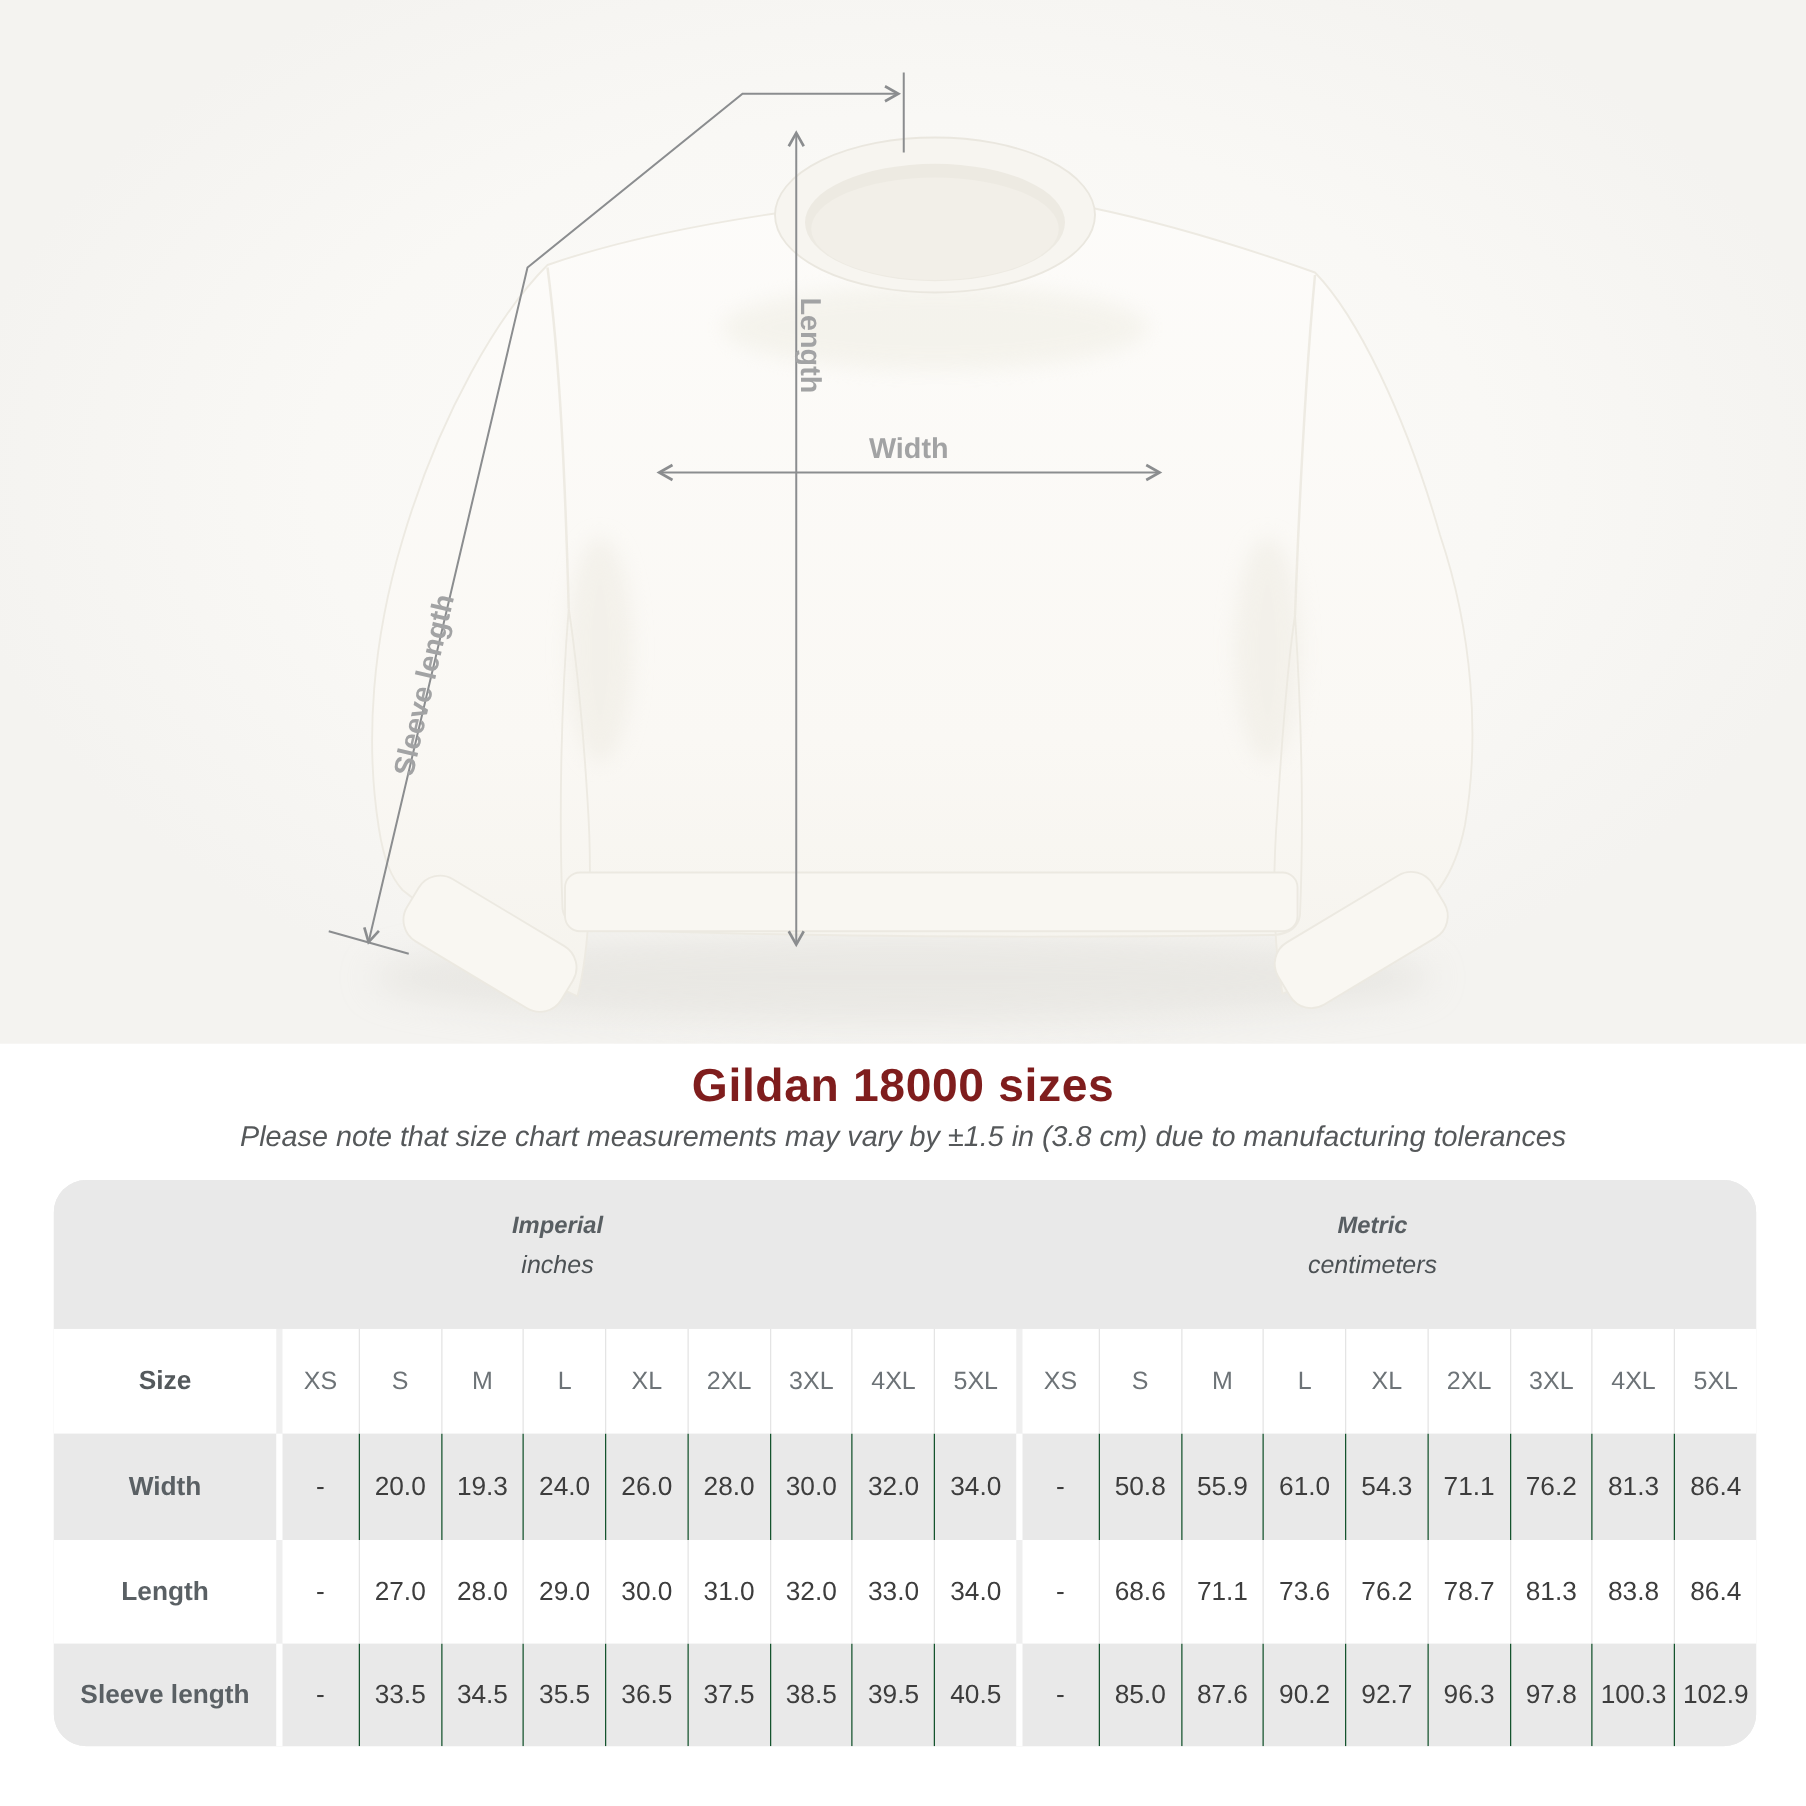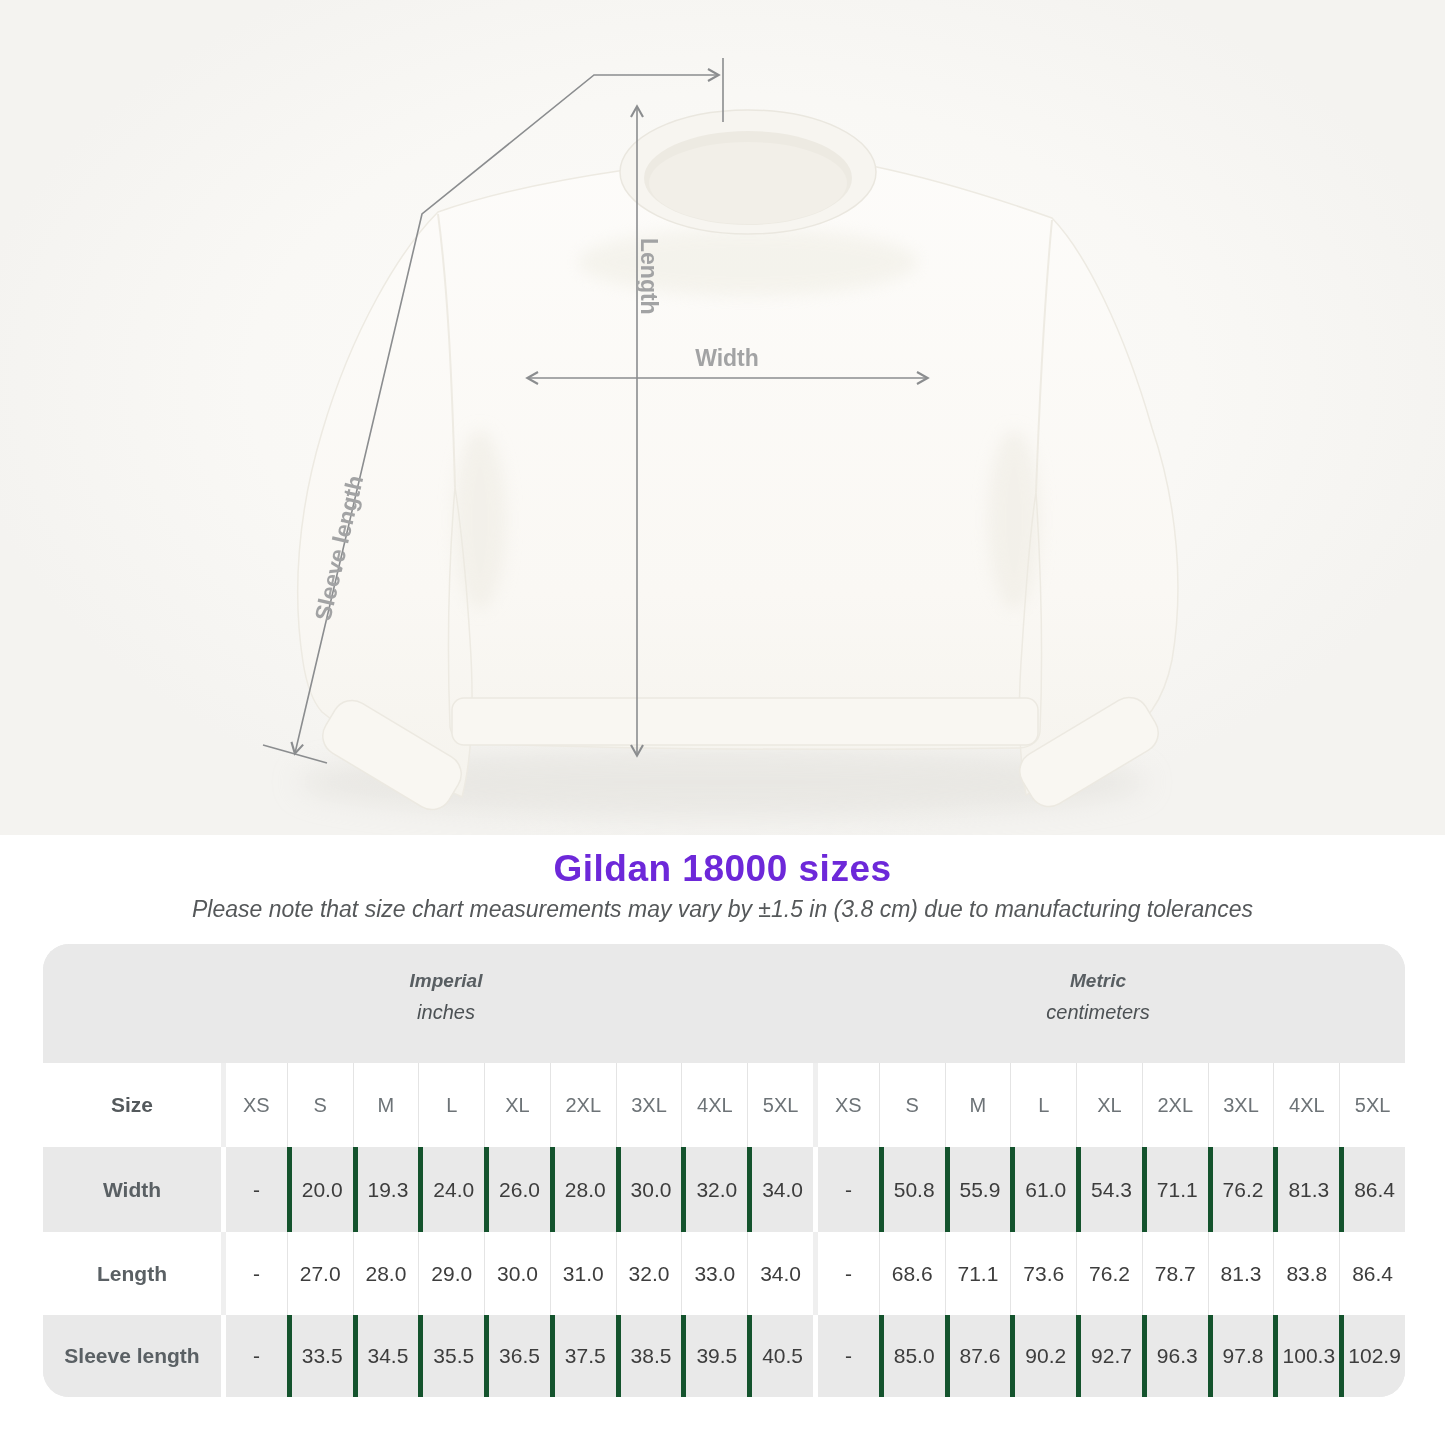--- a/index.html
+++ b/index.html
@@ -9,21 +9,21 @@
   }
   
   .photo-area{
     position:absolute;left:0;top:0;width:1445px;height:835px;
     background:radial-gradient(ellipse 760px 470px at 50% 46%,#fcfbf9 0%,#f9f8f5 62%,#f4f3f0 100%);
   }
   .photo-area svg{display:block;}
   
   .title{
     position:absolute;left:0;top:848px;width:100%;text-align:center;
-    font-size:37px;font-weight:bold;color:#6d28d9;letter-spacing:.5px;
+    font-size:37px;font-weight:bold;color:#7f1d1d;letter-spacing:.5px;
   }
   .subtitle{
     position:absolute;left:0;top:896px;width:100%;text-align:center;
     font-size:23px;font-style:italic;color:#55585a;
   }
   
   .tbl{
     position:absolute;left:43px;top:944px;width:1362px;height:453px;
     background:#e9e9e9;border-radius:26px;overflow:hidden;
   }
@@ -38,21 +38,21 @@
   .trow.gray{background:#e9e9e9;}
   .r-head{height:84px;}
   .r-w{height:85px;}
   .r-l{height:83px;}
   .r-s{height:82px;}
   .cell{
     display:flex;align-items:center;justify-content:center;
     font-size:21px;color:#3d3d3d;white-space:nowrap;
   }
   .trow.white .cell{border-left:1px solid #e4e4e4;}
-  .trow.gray  .cell{border-left:5px solid #14532d;}
+  .trow.gray  .cell{border-left:1px solid #14532d;}
   .cell.first{border-left:none !important;}
   .cell.thick{border-left-width:5px !important;}
   .trow.white .cell.thick{border-left-color:#efefef !important;}
   .trow.gray  .cell.thick{border-left-color:#ffffff !important;}
   .cell.hdr{font-weight:normal;color:#6d7377;font-size:20px;}
   .cell.sizehdr{font-weight:bold;color:#54595c;font-size:21px;}
   .cell.rowlabel{font-weight:bold;color:#5a6064;font-size:21px;}
 </style>
 </head>
 <body>

